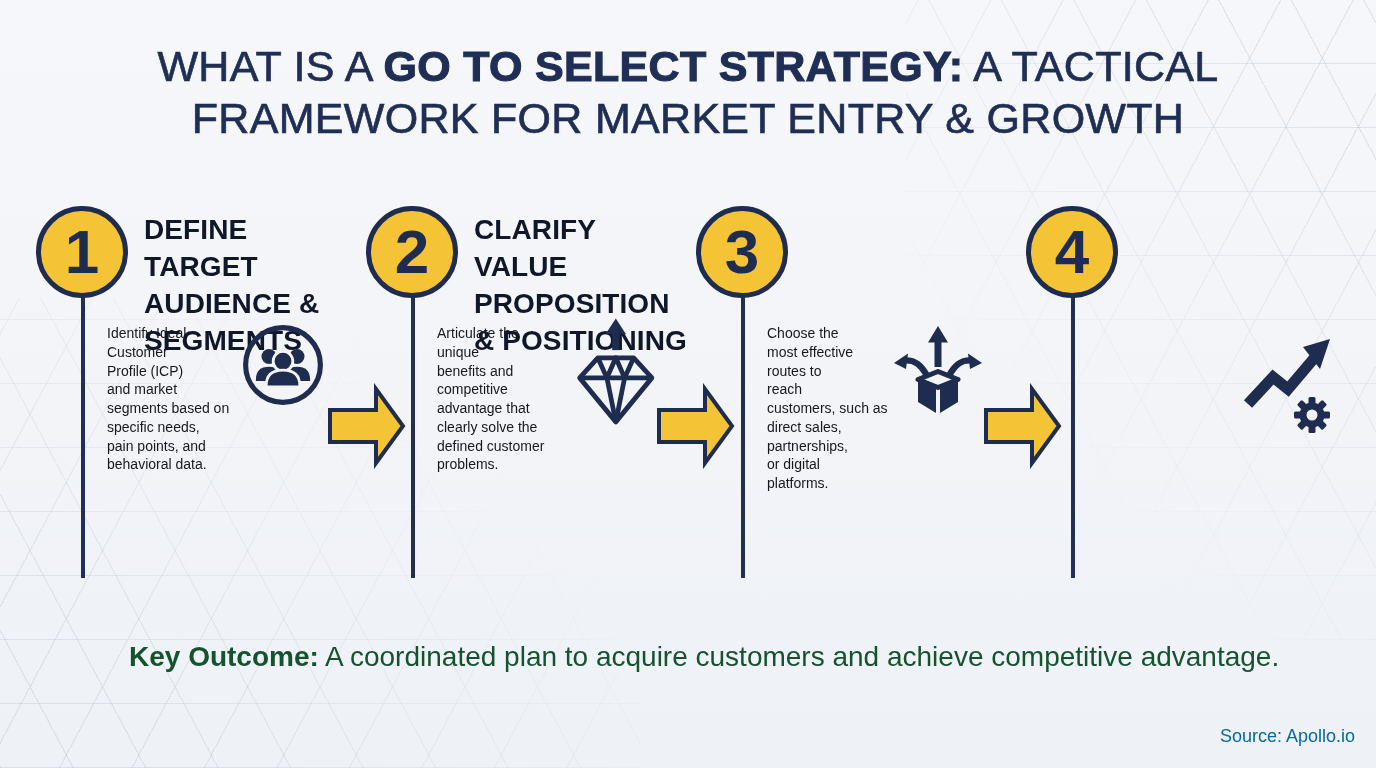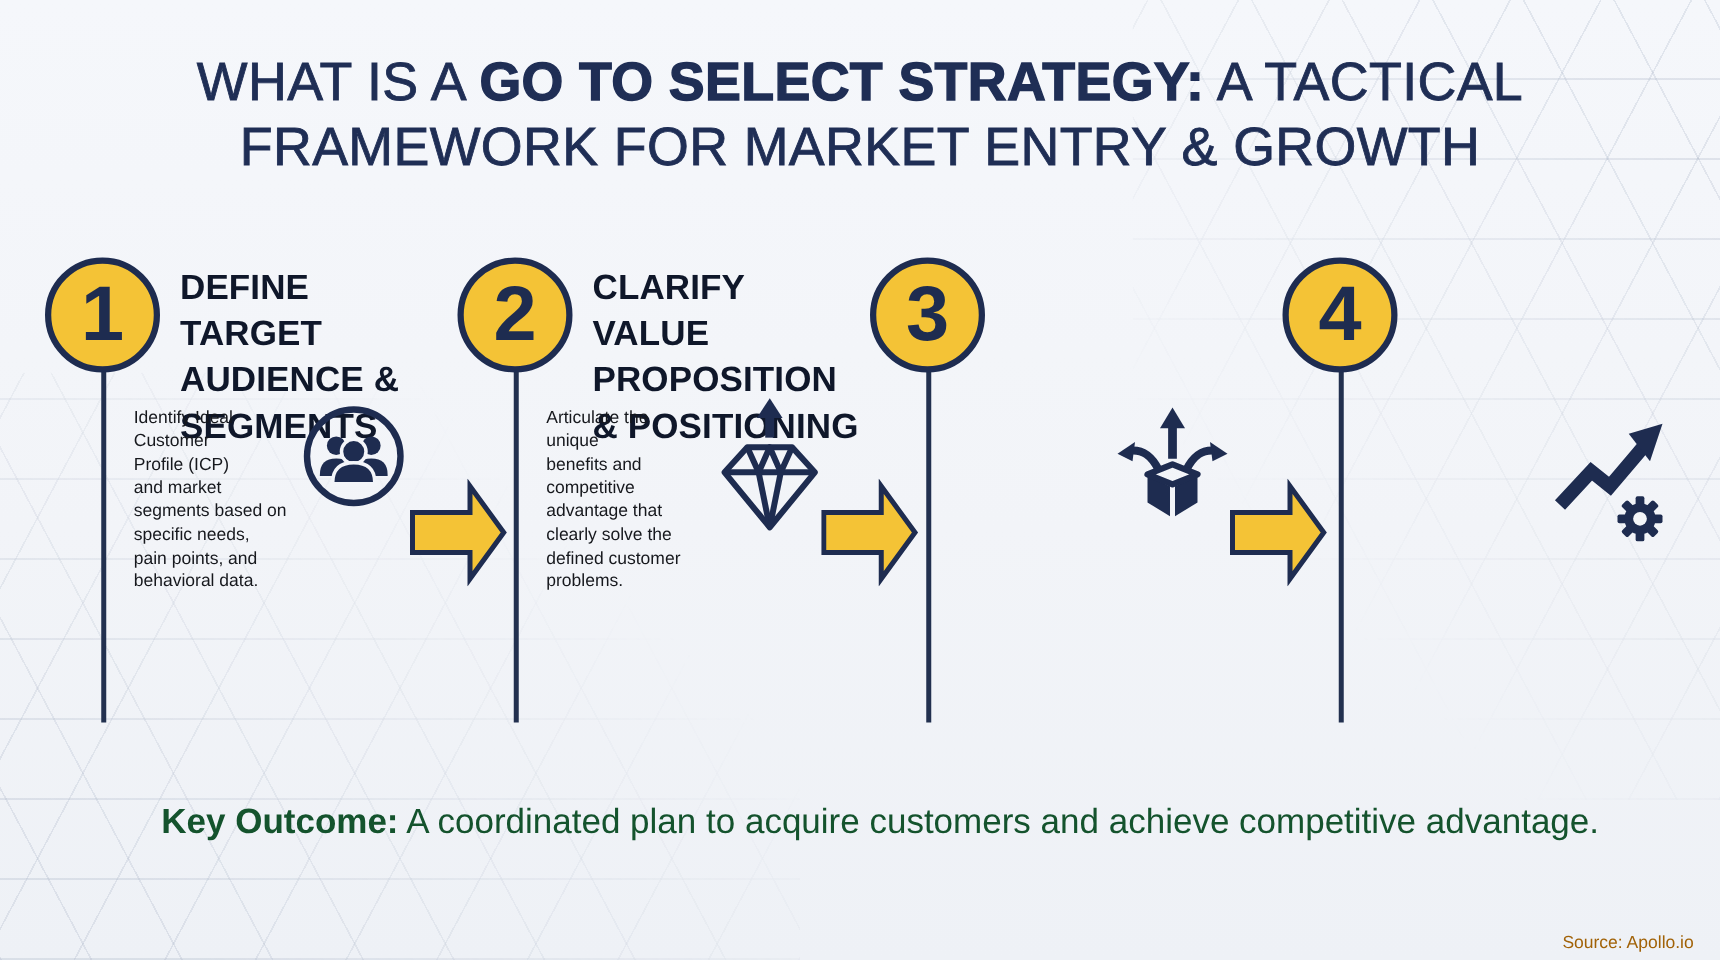--- a/index.html
+++ b/index.html
@@ -54,21 +54,21 @@
 
   .flow-arrow { position:absolute; top:383px; width:78px; height:86px; }
   .flow-arrow-1 { left:328px; } .flow-arrow-2 { left:657px; } .flow-arrow-3 { left:984px; }
 
   .key-outcome {
     position:absolute; left:129px; top:641px; width:1200px;
     font-size:28px; color:#14532d;
   }
   .key-outcome .ko-label { font-weight:700; }
 
-  .source { position:absolute; right:21px; top:726px; font-size:14px; color:#a16207;margin-top:19px; }
+  .source { position:absolute; right:21px; top:726px; font-size:18px; color:#0369a1; }
 </style>
 </head>
 <body>
 
 <div class="mesh mesh-tr"></div>
 <div class="mesh mesh-bl"></div>
 
 <div class="title">
   <div><span>WHAT IS A </span><span class="tbold">GO TO SELECT STRATEGY:</span><span> A TACTICAL</span></div>
   <div>FRAMEWORK FOR MARKET ENTRY &amp; GROWTH</div>
@@ -128,20 +128,29 @@
         <line x1="36.5" y1="64" x2="45.8" y2="110"></line>
         <line x1="55" y1="64" x2="45.8" y2="110"></line>
       </g>
     </svg>
   </span>
 </div>
 
 <div class="step step-3">
   <div class="vline"></div>
   <div class="num-circle">3</div>
+  <div class="step-body">Choose the
+most effective
+routes to
+reach
+customers, such as
+direct sales,
+partnerships,
+or digital
+platforms.</div>
   <span class="step-icon">
     <svg width="96" height="92" viewBox="0 0 96 92">
       <g fill="#1e2c50">
         <rect x="44.5" y="15" width="7" height="28"></rect>
         <polygon points="48,2 38,18.5 58,18.5"></polygon>
         <polygon points="4,39 18,29.5 16,45"></polygon>
         <polygon points="92,39 78,29.5 80,45"></polygon>
       </g>
       <g fill="none" stroke="#1e2c50" stroke-width="6.5">
         <path d="M37 52 C31 40 24 35.5 14 36.5"></path>

